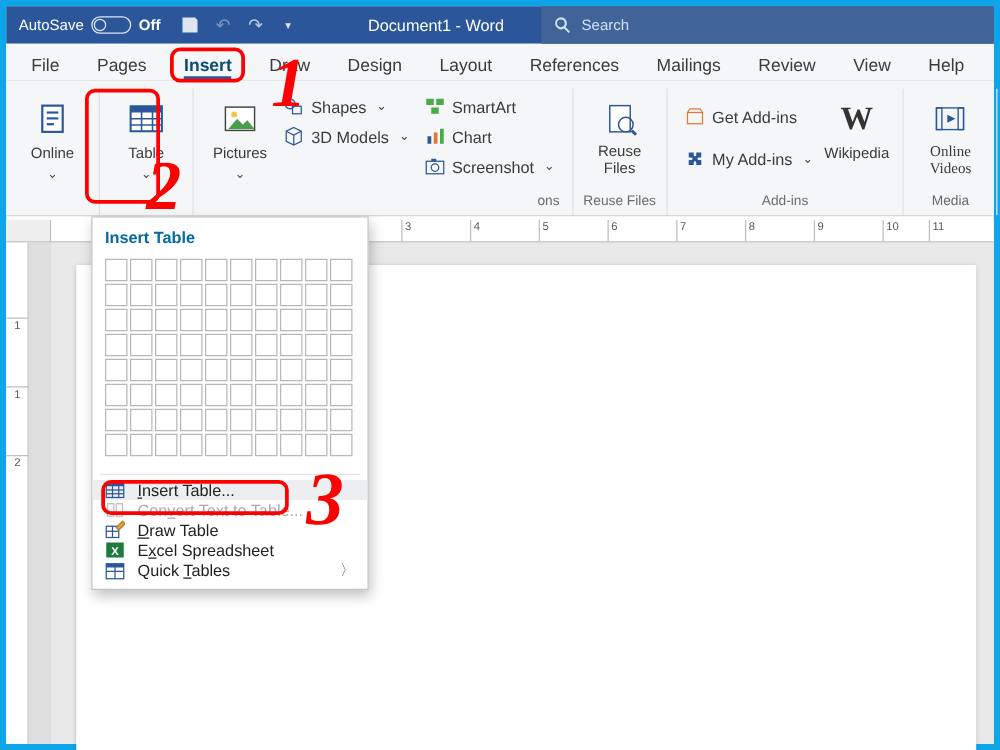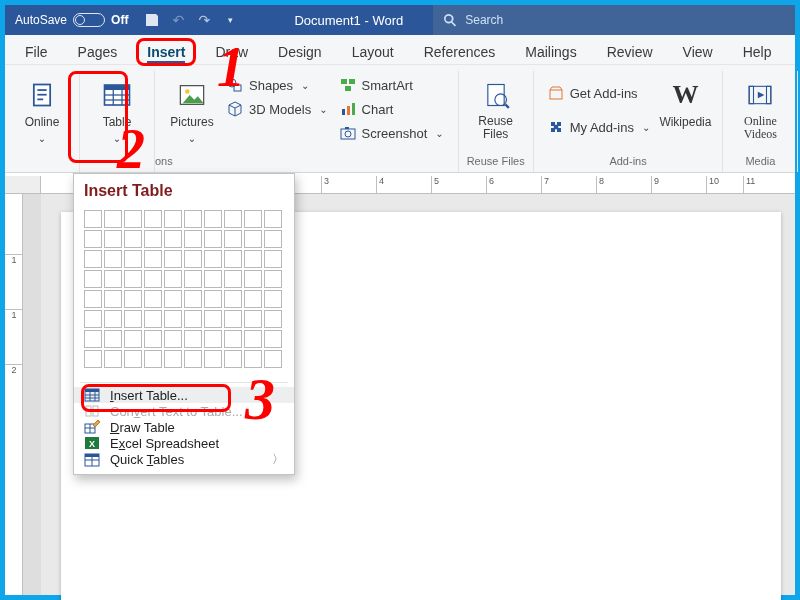--- a/index.html
+++ b/index.html
@@ -40,21 +40,21 @@
   .ruler-h { position: absolute; top: 0; left: 36px; right: 0; height: 18px; background: #fff; border-bottom: 1px solid #bfbfbf; font-size: 9px; color: #5a5a5a; overflow: hidden; }
   .ruler-h .seg { position: absolute; top: 0; height: 18px; border-left: 1px solid #bfbfbf; padding-left: 2px; }
   .ruler-v { position: absolute; top: 18px; left: 0; width: 18px; bottom: 0; background: #fff; border-right: 1px solid #bfbfbf; font-size: 9px; color: #5a5a5a; }
   .ruler-v .seg { position: absolute; left: 0; width: 18px; border-top: 1px solid #bfbfbf; text-align: center; }
   .ruler-corner { position: absolute; top: 0; left: 0; width: 36px; height: 18px; background: #eeeeef; border-right: 1px solid #bfbfbf; border-bottom: 1px solid #bfbfbf; }
   .page-left-gutter { position: absolute; top: 18px; left: 18px; width: 18px; bottom: 0; background: #dedede; }
   .page { position: absolute; top: 36px; left: 56px; width: 720px; height: 520px; background: #fff; box-shadow: 0 1px 4px rgba(0,0,0,0.25); }
 
   
   .dropdown { position: absolute; top: 168px; left: 68px; width: 222px; background: #fff; border: 1px solid #c3c3c3; box-shadow: 2px 5px 10px rgba(0,0,0,0.25); font-size: 13px; color: #222; padding-bottom: 6px; z-index: 50; }
-  .dropdown .dd-title { font-weight: 600; padding: 8px 10px 6px; font-size: 16px; color: #7f1d1d; }
+  .dropdown .dd-title { font-weight: 600; padding: 8px 10px 6px; font-size: 13px; color: #0369a1; }
   .dd-grid { padding: 4px 10px 10px; display: grid; grid-template-columns: repeat(10, 18px); grid-auto-rows: 18px; gap: 2px; }
   .dd-grid .cell { border: 1px solid #b8b8b8; background: #fff; }
   .dd-sep { height: 1px; background: #e5e5e5; margin: 4px 6px; }
   .dd-item { display: flex; align-items: center; gap: 10px; padding: 0 10px; cursor: pointer; }
   .dd-item.disabled { color: #a9a9a9; cursor: default; }
   .dd-item.hover { background: #eceef0; }
   .dd-item .mi-ico { width: 16px; height: 16px; display: flex; align-items: center; justify-content: center; }
   .dd-item .mi-label .ul { text-decoration: underline; }
   .dd-item .sub { margin-left: auto; color: #666; font-size: 12px; }
 
@@ -202,21 +202,21 @@
             <svg width="16" height="16" viewBox="0 0 16 16">
                 <rect x="1" y="4" width="14" height="10" fill="none" stroke="#2b579a"></rect>
                 <circle cx="8" cy="9" r="3" fill="none" stroke="#2b579a"></circle>
                 <rect x="5" y="2" width="4" height="2" fill="#2b579a"></rect>
               </svg>
             <span>Screenshot</span>
               <span class="caret">⌄</span>
           </div>
         </div>
       </div>
-      <div class="rgroup-label" style="text-align:left; padding-right:10px;">ons</div>
+      <div class="rgroup-label" style="text-align:right; padding-right:10px;">ons</div>
     </div>
 
     <div class="rgroup">
       <div class="rgroup-body">
         <div class="big-btn">
           <span class="ico-slot">
             <svg viewBox="0 0 24 24" width="28" height="28">
                 <rect x="5" y="3" width="14" height="18" fill="#fff" stroke="#2b579a"></rect>
                 <circle cx="16" cy="16" r="5" fill="none" stroke="#2b579a"></circle>
                 <line x1="20" y1="20" x2="23" y2="23" stroke="#2b579a" stroke-width="2"></line>

